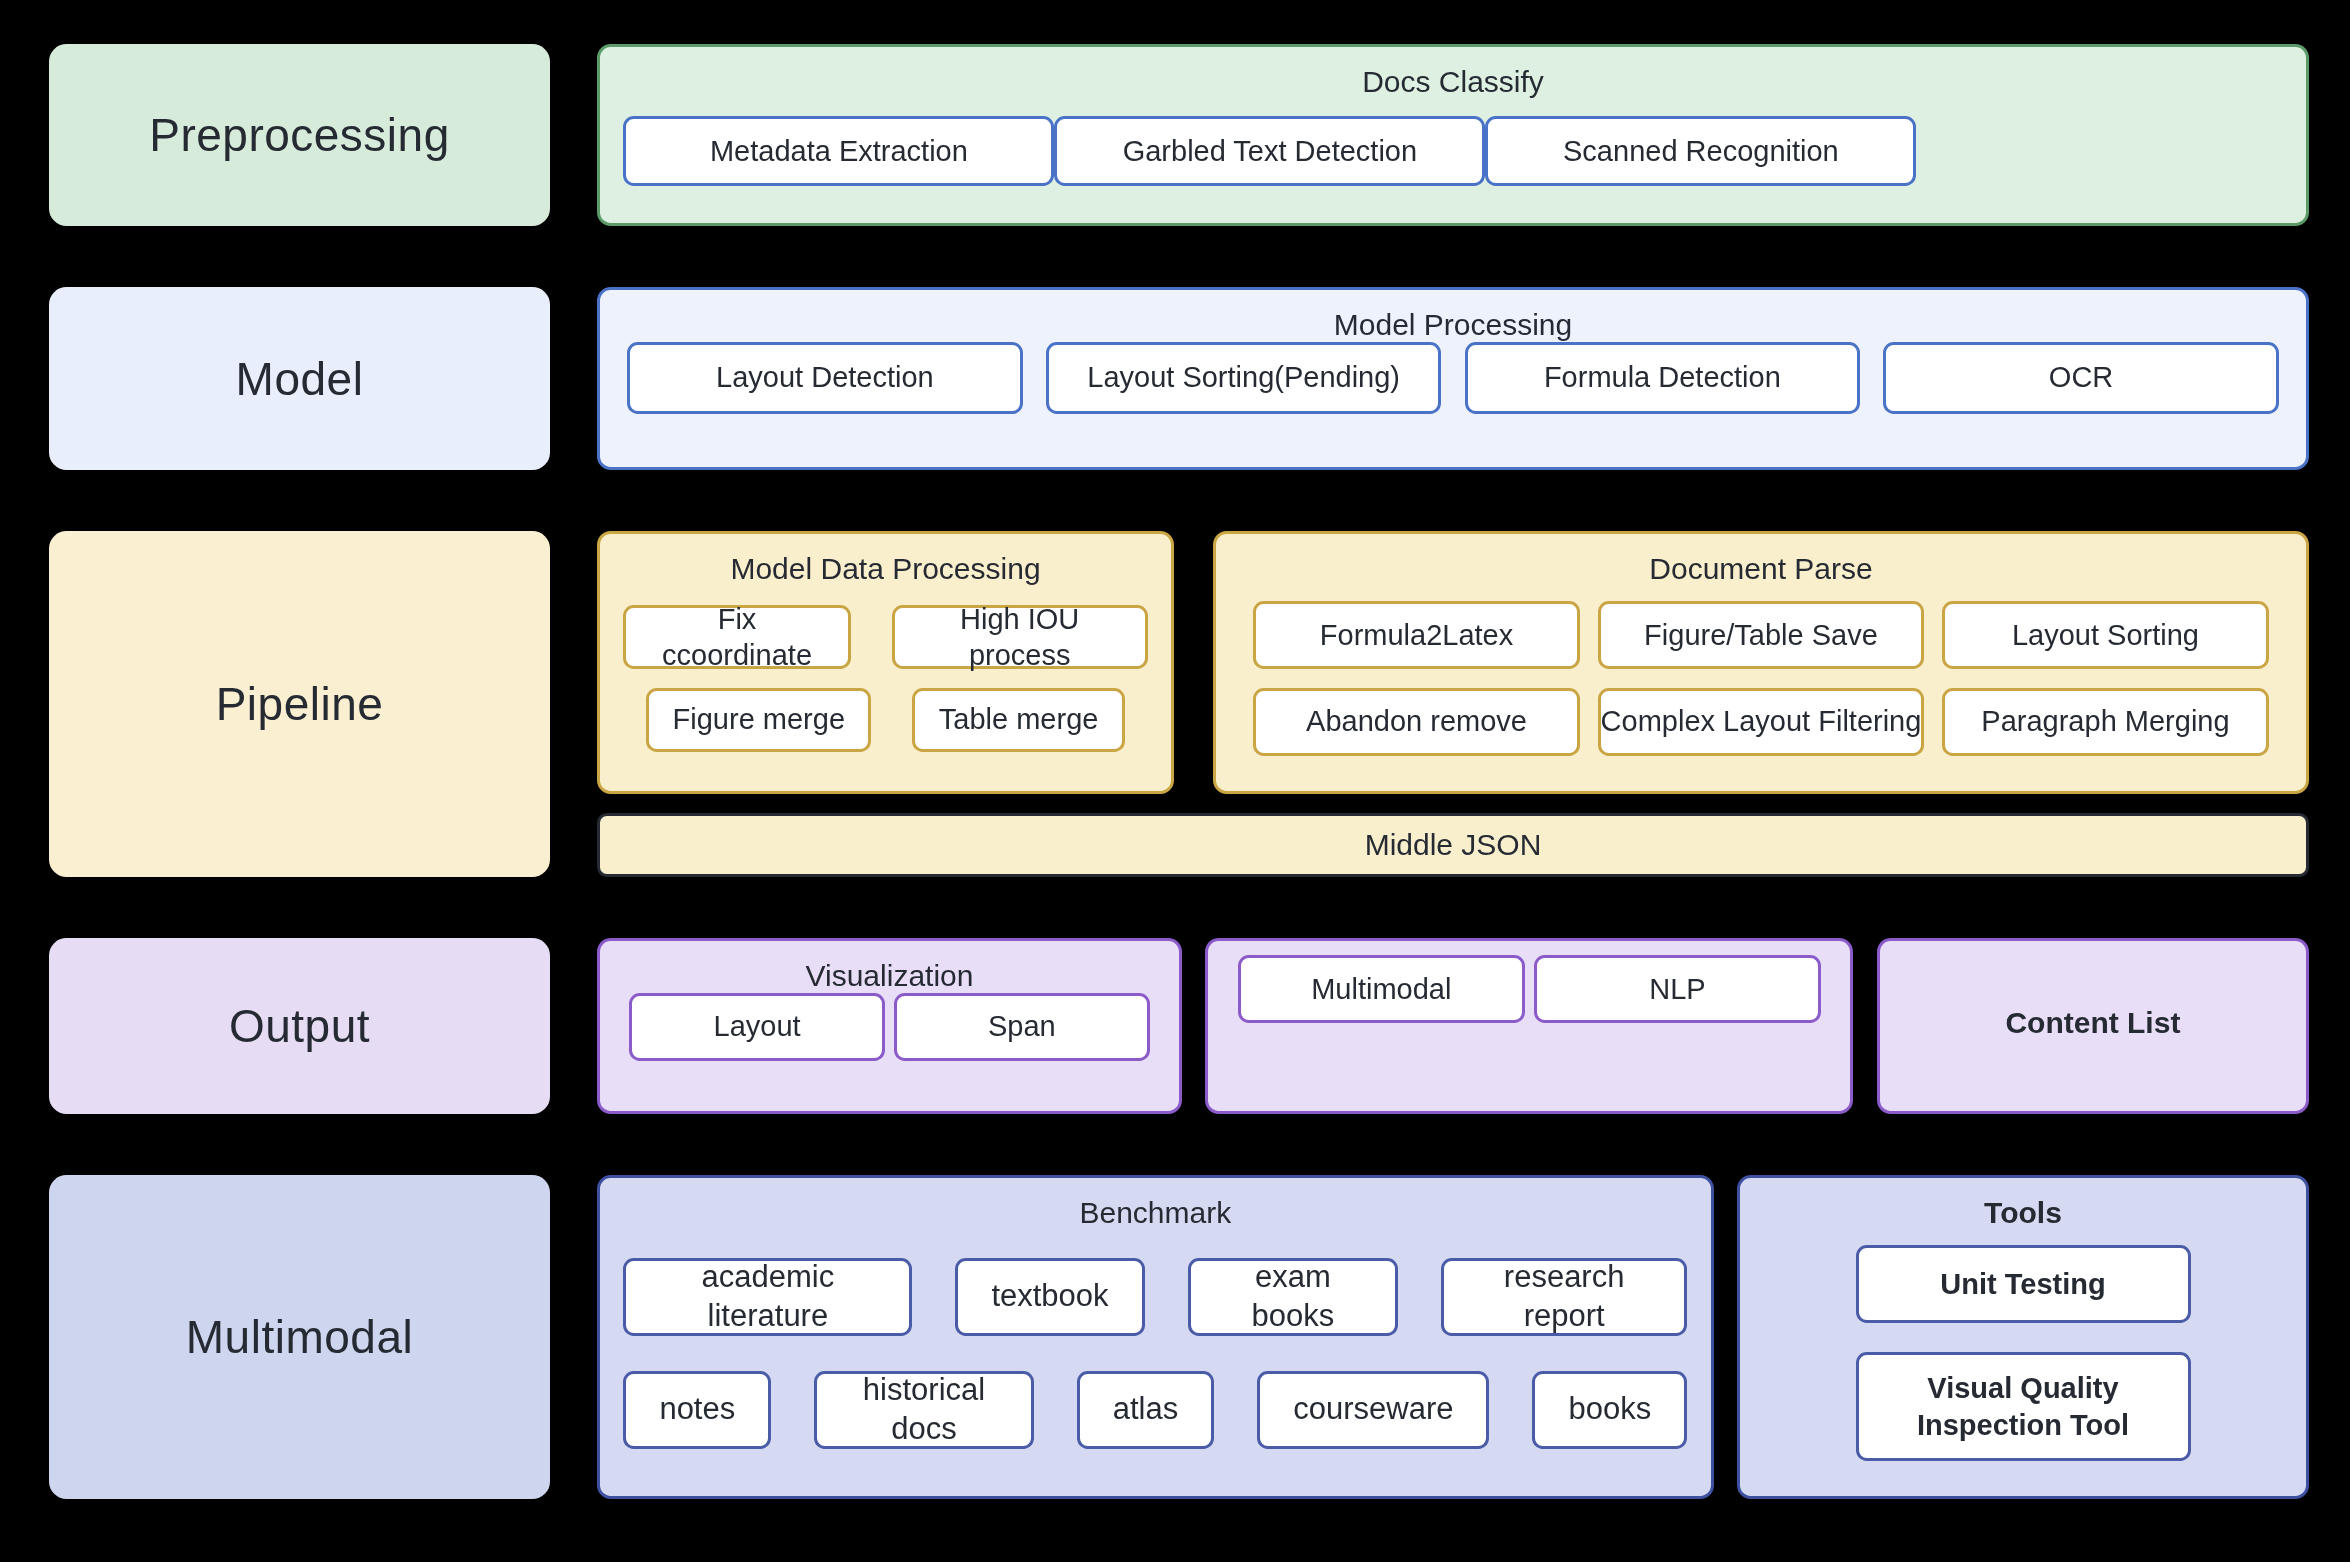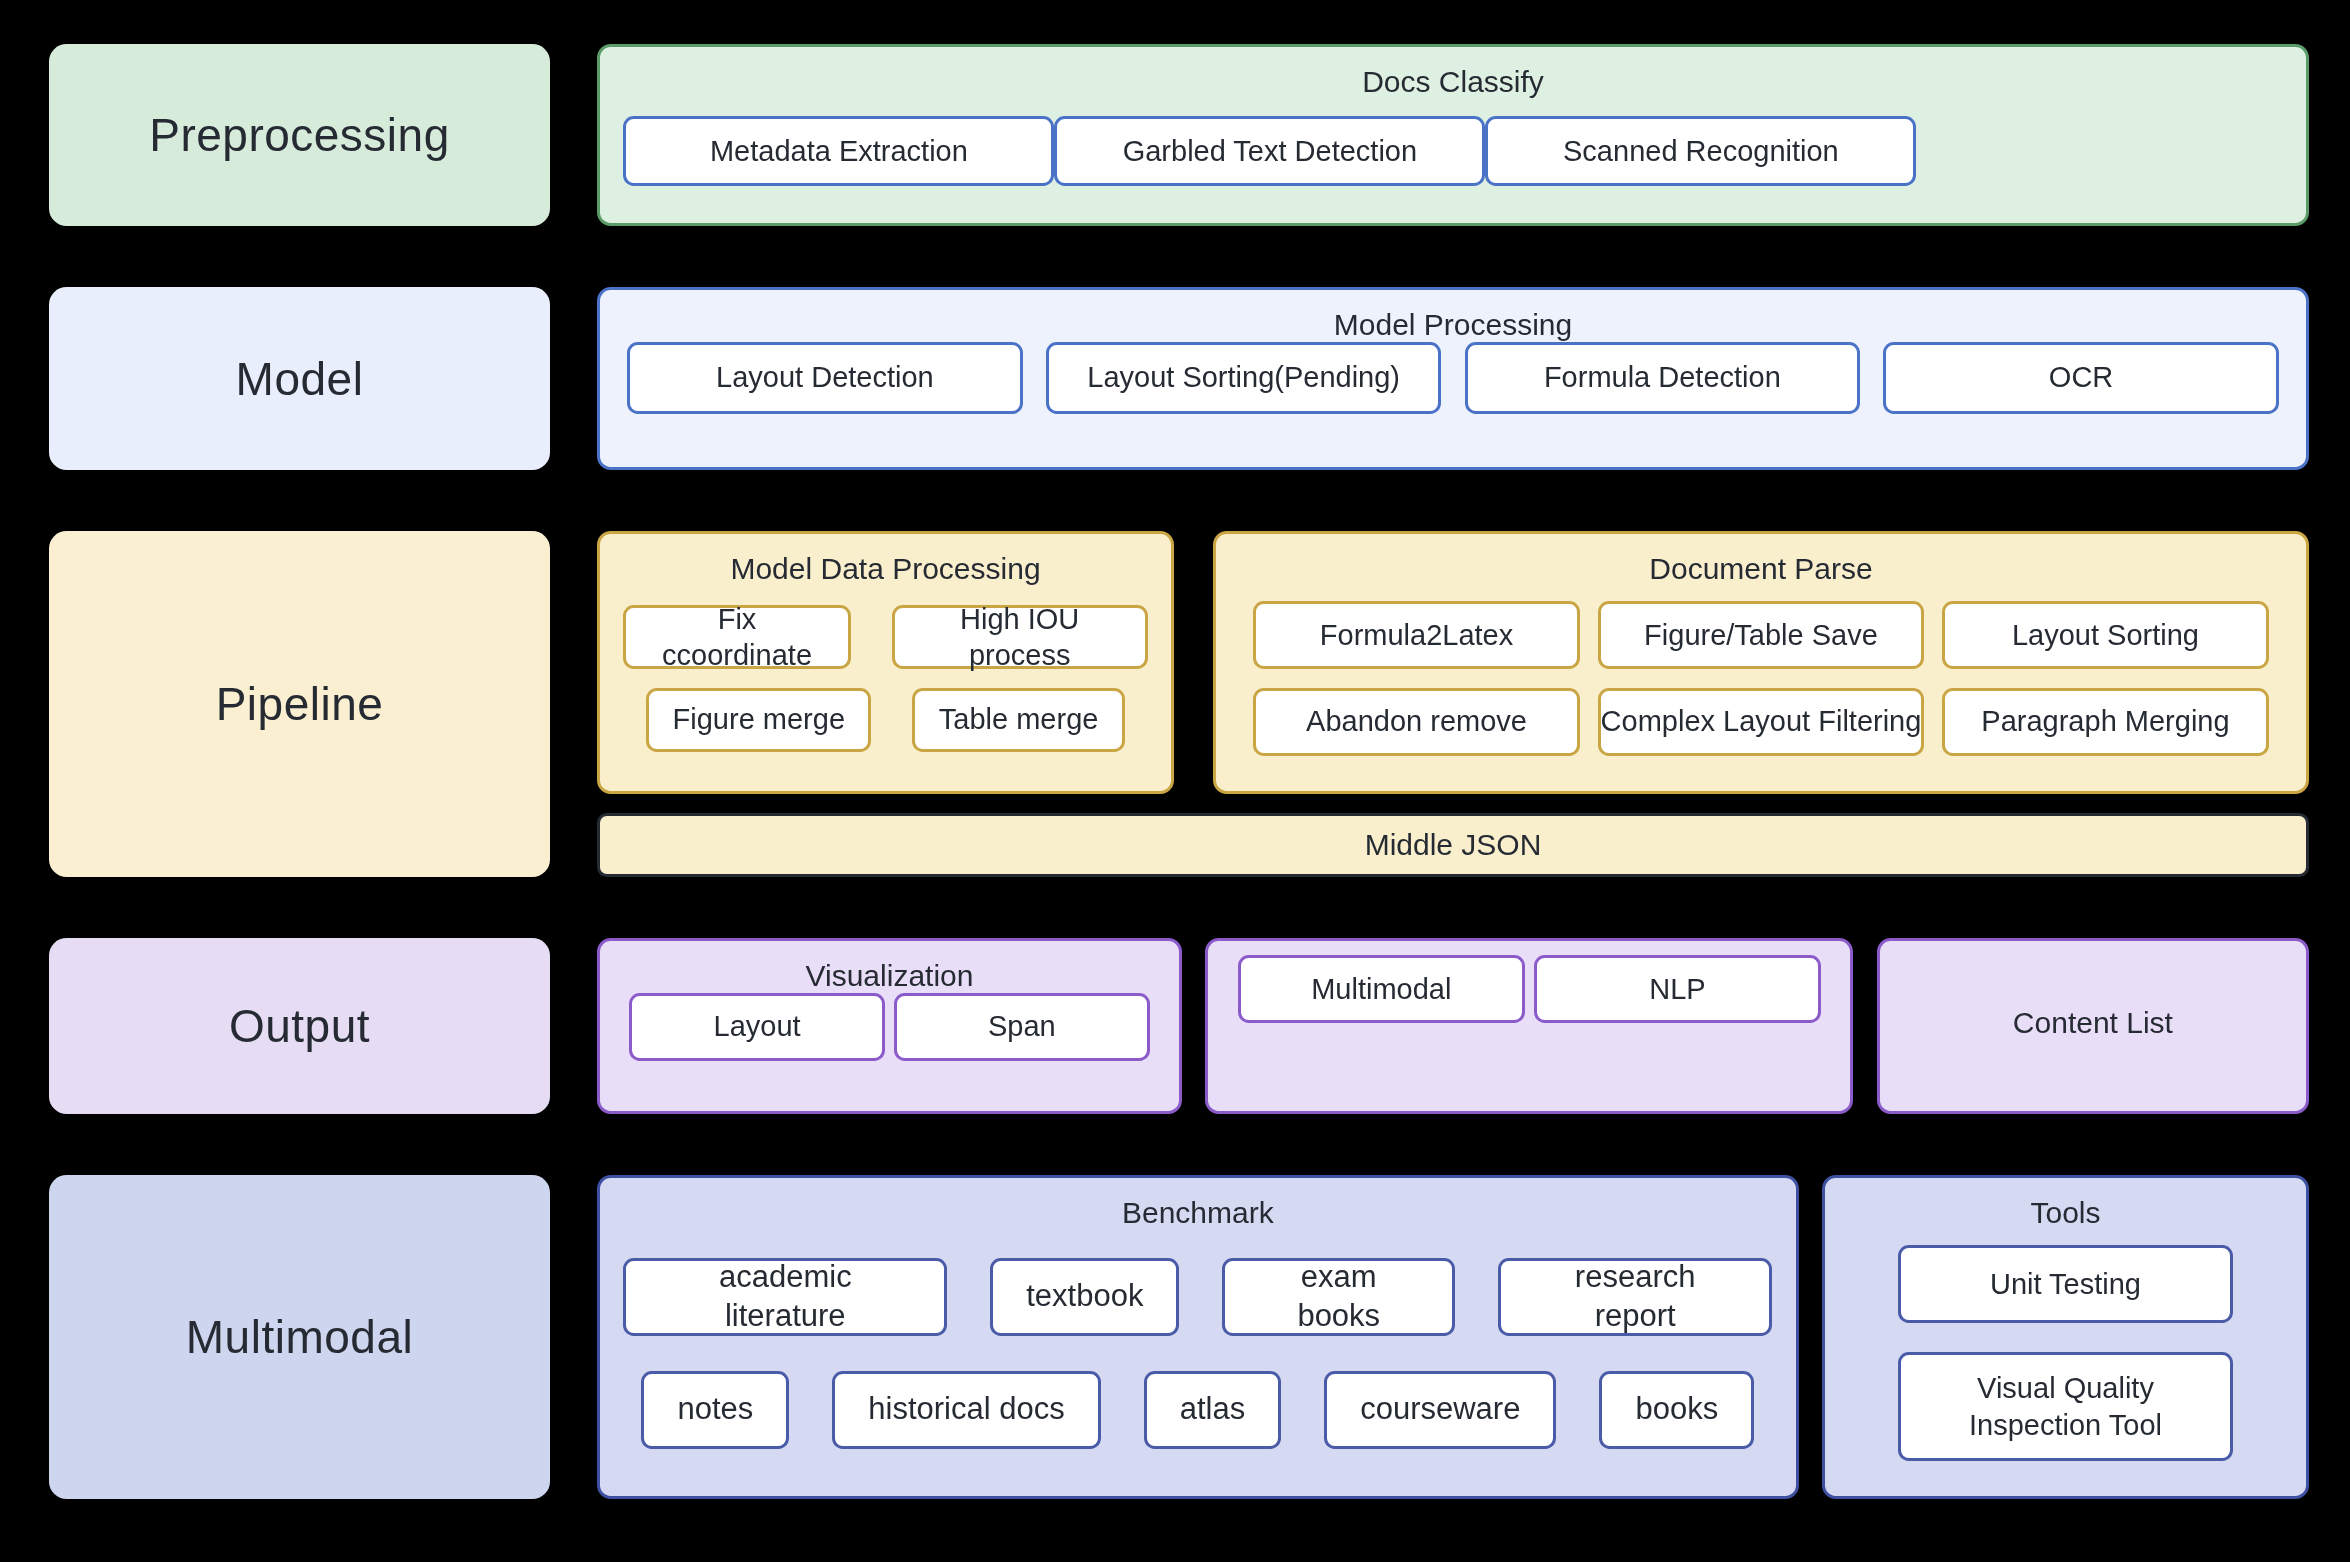--- a/index.html
+++ b/index.html
@@ -73,27 +73,27 @@
   .middle-json {
     height:64px; border:3.9px solid; border-radius:9.8px;
     display:flex; align-items:center; justify-content:center;
     font-size:30px;
   }
   
   .row-4 { height:176px; }
   .panel-vis { width:585px; flex-shrink:0; }
   .panel-md  { width:648px; flex-shrink:0; }
   .panel-cl  { flex:1; justify-content:center; }
-  .panel-cl .panel-title { padding:0; }
+  .panel-cl .panel-title { padding:0;font-weight:bold; }
   .row-4 .chips { display:grid; grid-template-columns:1fr 1fr; gap:9px; align-items:stretch; padding:0 5.9px; }
   .row-4 .chip { height:68px; }
   
   .row-5 { height:324px; }
   .panel-bench { flex:1; }
-  .panel-tools { width:487px; flex-shrink:0; }
+  .panel-tools { width:572px; flex-shrink:0;font-weight:bold; }
   .panel-bench .chip-rows { gap:35px; }
   .panel-bench .chip-row { gap:43px; }
   .panel-bench .chip { height:78px; padding:0 33px; font-size:31px; }
   .panel-tools .chip-rows { gap:29px; }
   .panel-tools .chip { width:335px; padding:0 19.5px; }
   .chip-unit-testing { height:78px; }
   .chip-vqit { height:109px; }
 </style>
 </head>
 <body>

